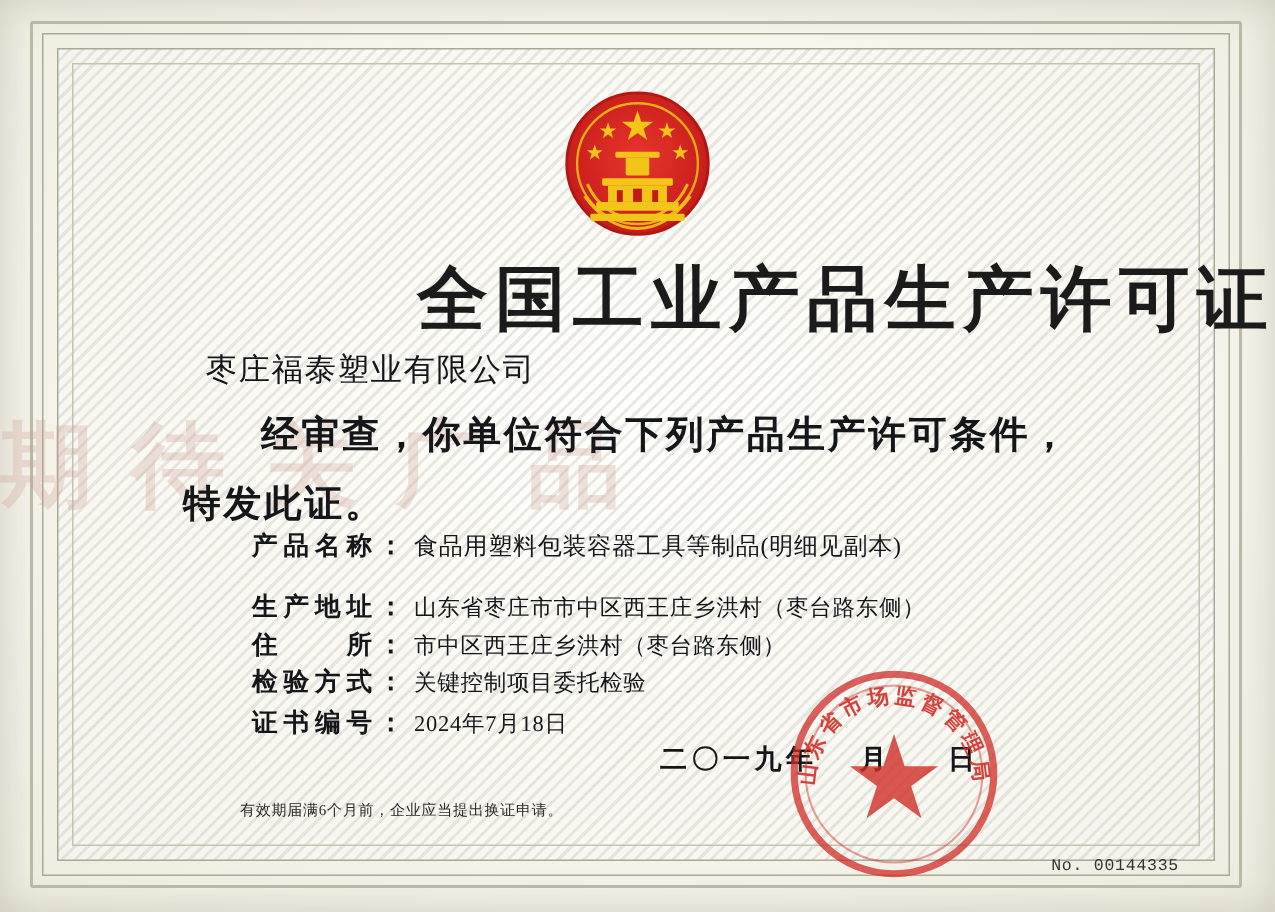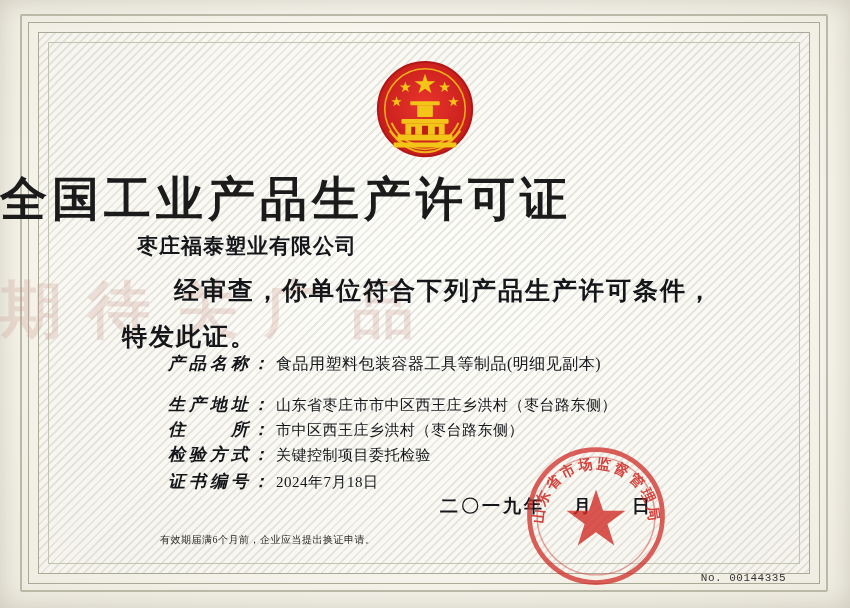--- a/index.html
+++ b/index.html
@@ -103,34 +103,34 @@
     transform: translateX(-50%);
     width: 118px;
     height: 110px;
   }
 
   .title {
     position: absolute;
     left: 0;
     right: 0;
     top: 168px;
-    text-align: left;
+    text-align: right;
     font-size: 47px;
     font-weight: 700;
     letter-spacing: 5px;
     color: #1b1b1b;
     font-family: "DejaVu Serif", "Liberation Serif", serif;
   }
 
   .company {
     position: absolute;
     left: 137px;
     top: 232px;
     font-size: 21px;
-    font-weight: 700;
+    font-weight: 400;
     color: #14161a;
     letter-spacing: 1px;
   }
 
   .statement {
     position: absolute;
     left: 122px;
     right: 118px;
     top: 268px;
     font-size: 25px;
@@ -154,21 +154,20 @@
     margin-bottom: 4px;
     white-space: nowrap;
   }
   .field-row.tight { margin-bottom: 2px; }
   .field-label {
     width: 108px;
     font-weight: 700;
     font-size: 17px;
     letter-spacing: 4px;
     flex: none;
-    font-style: italic;
   }
   .field-value {
     font-size: 15px;
     font-weight: 400;
     letter-spacing: 0.5px;
   }
   .product-row { margin-bottom: 18px; }
   .product-row .field-value { font-size: 16px; }
 
   

